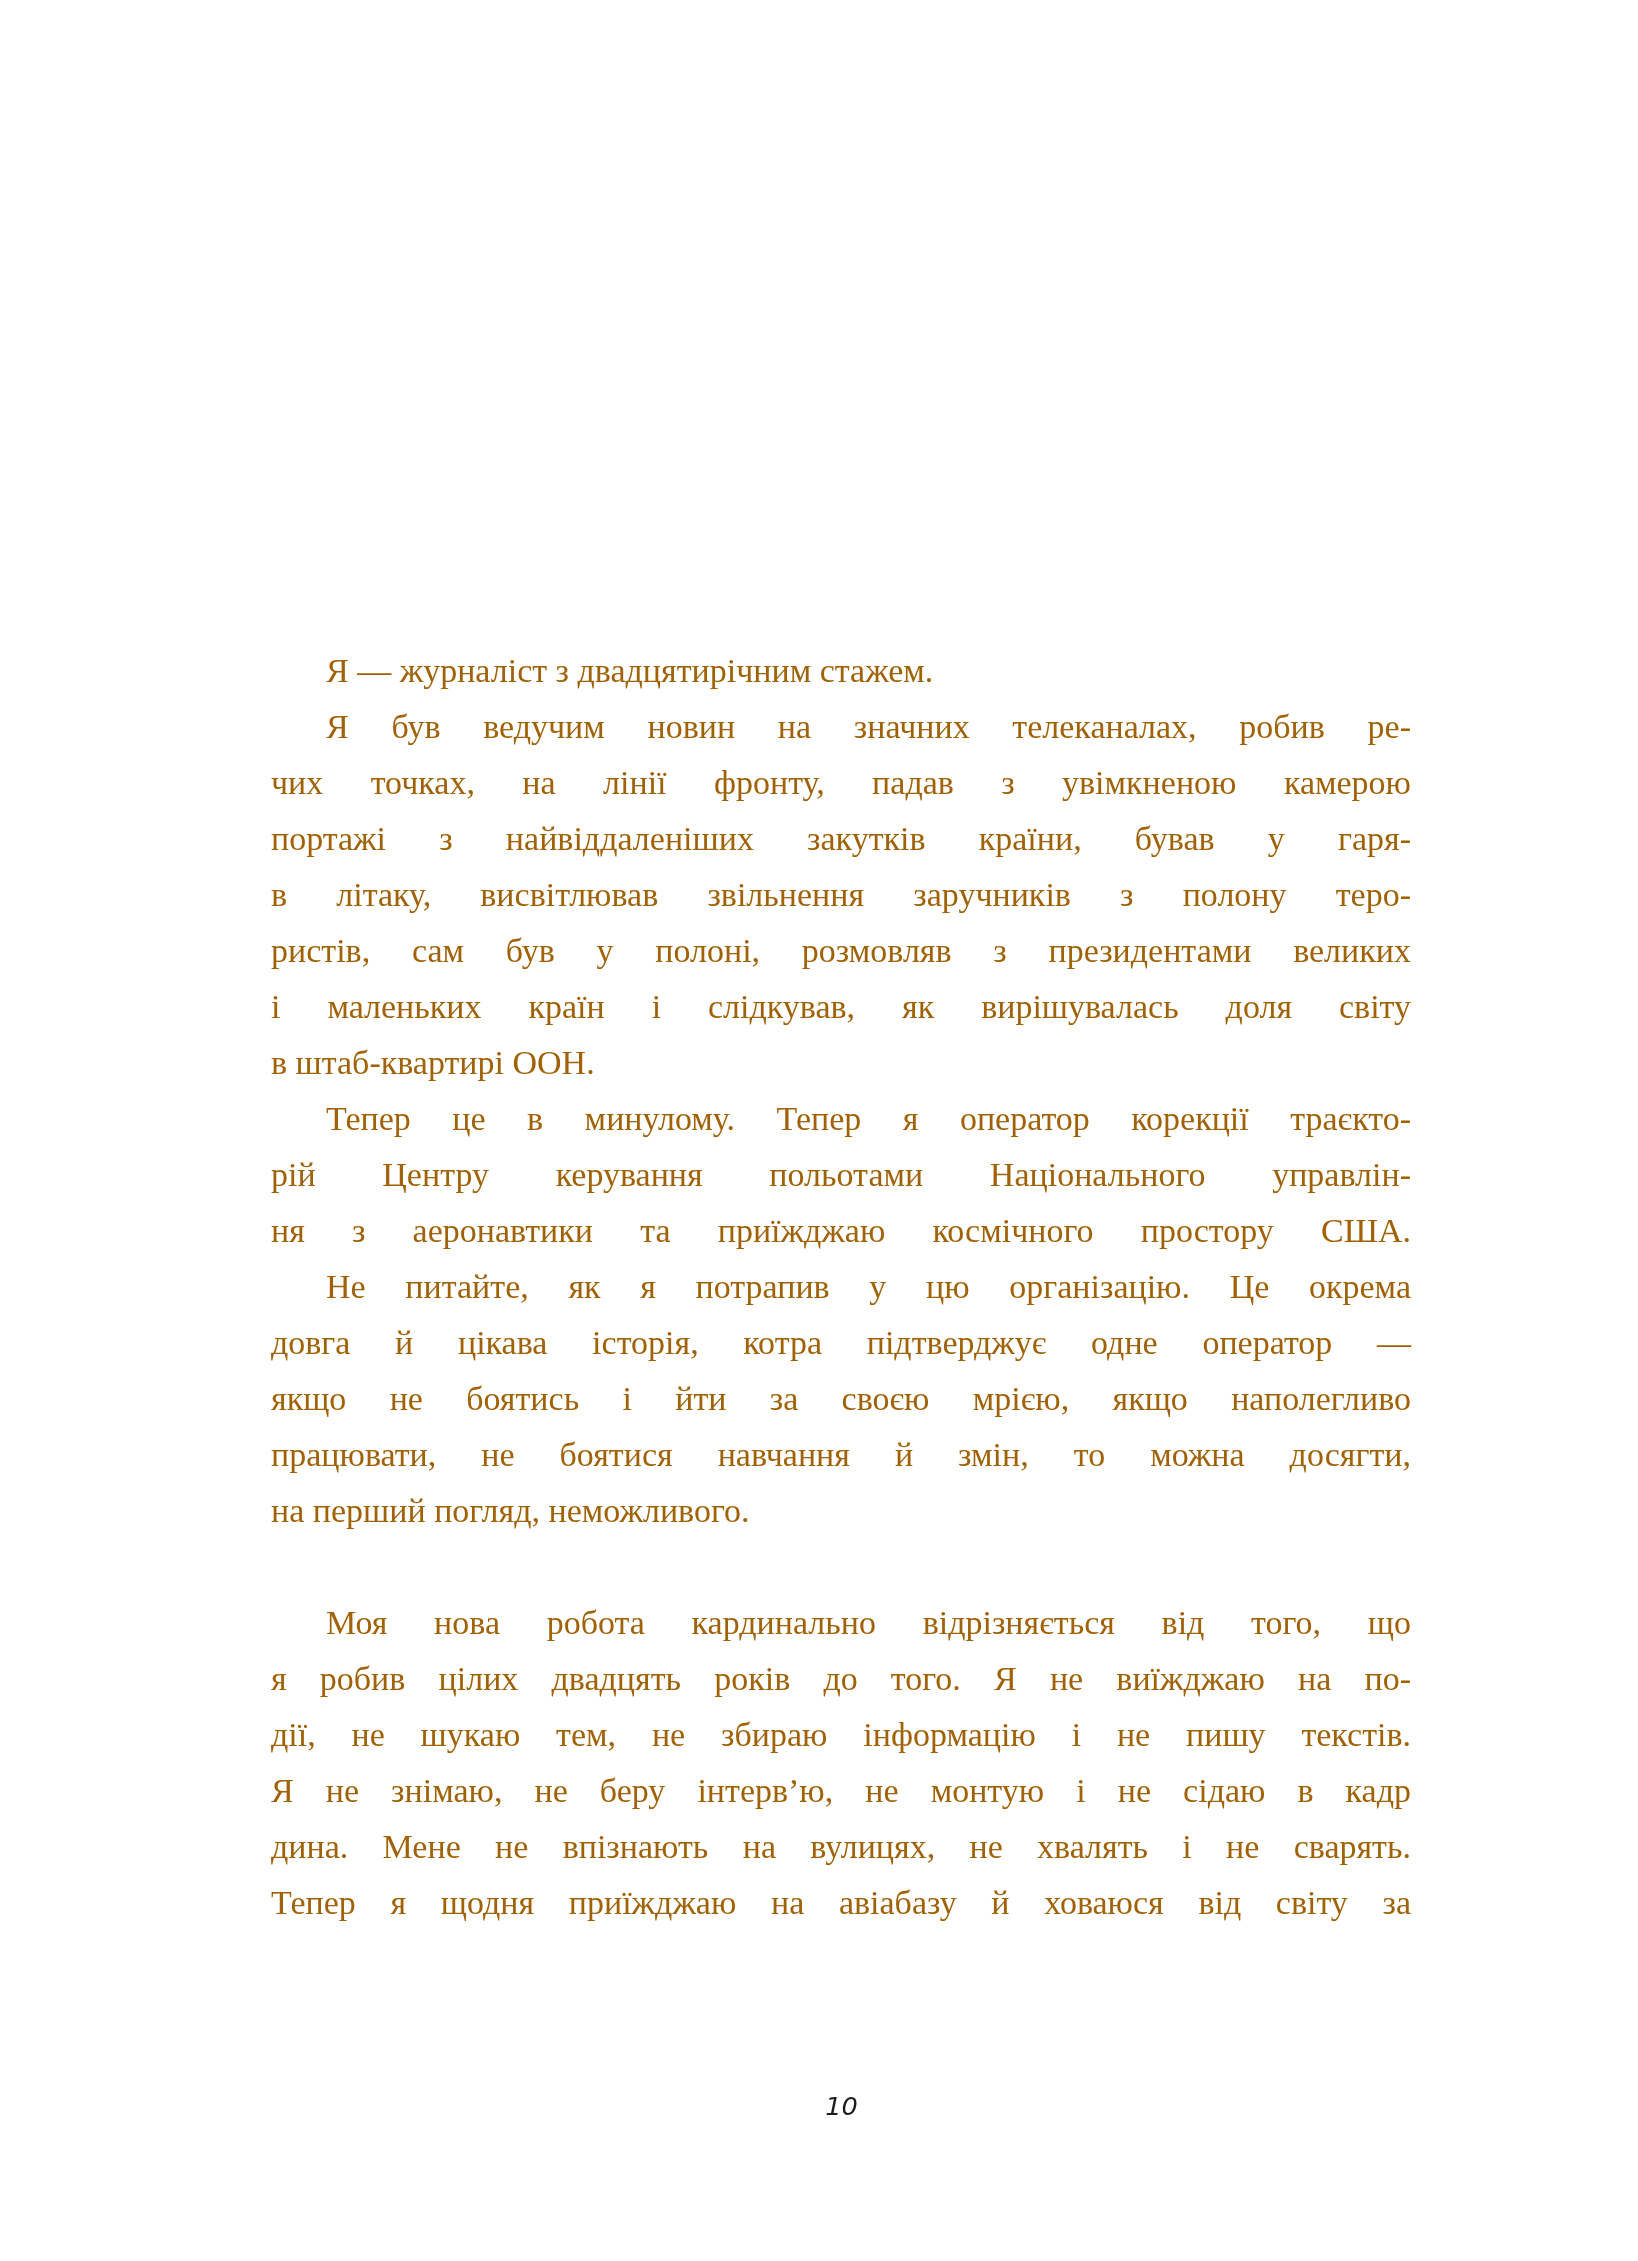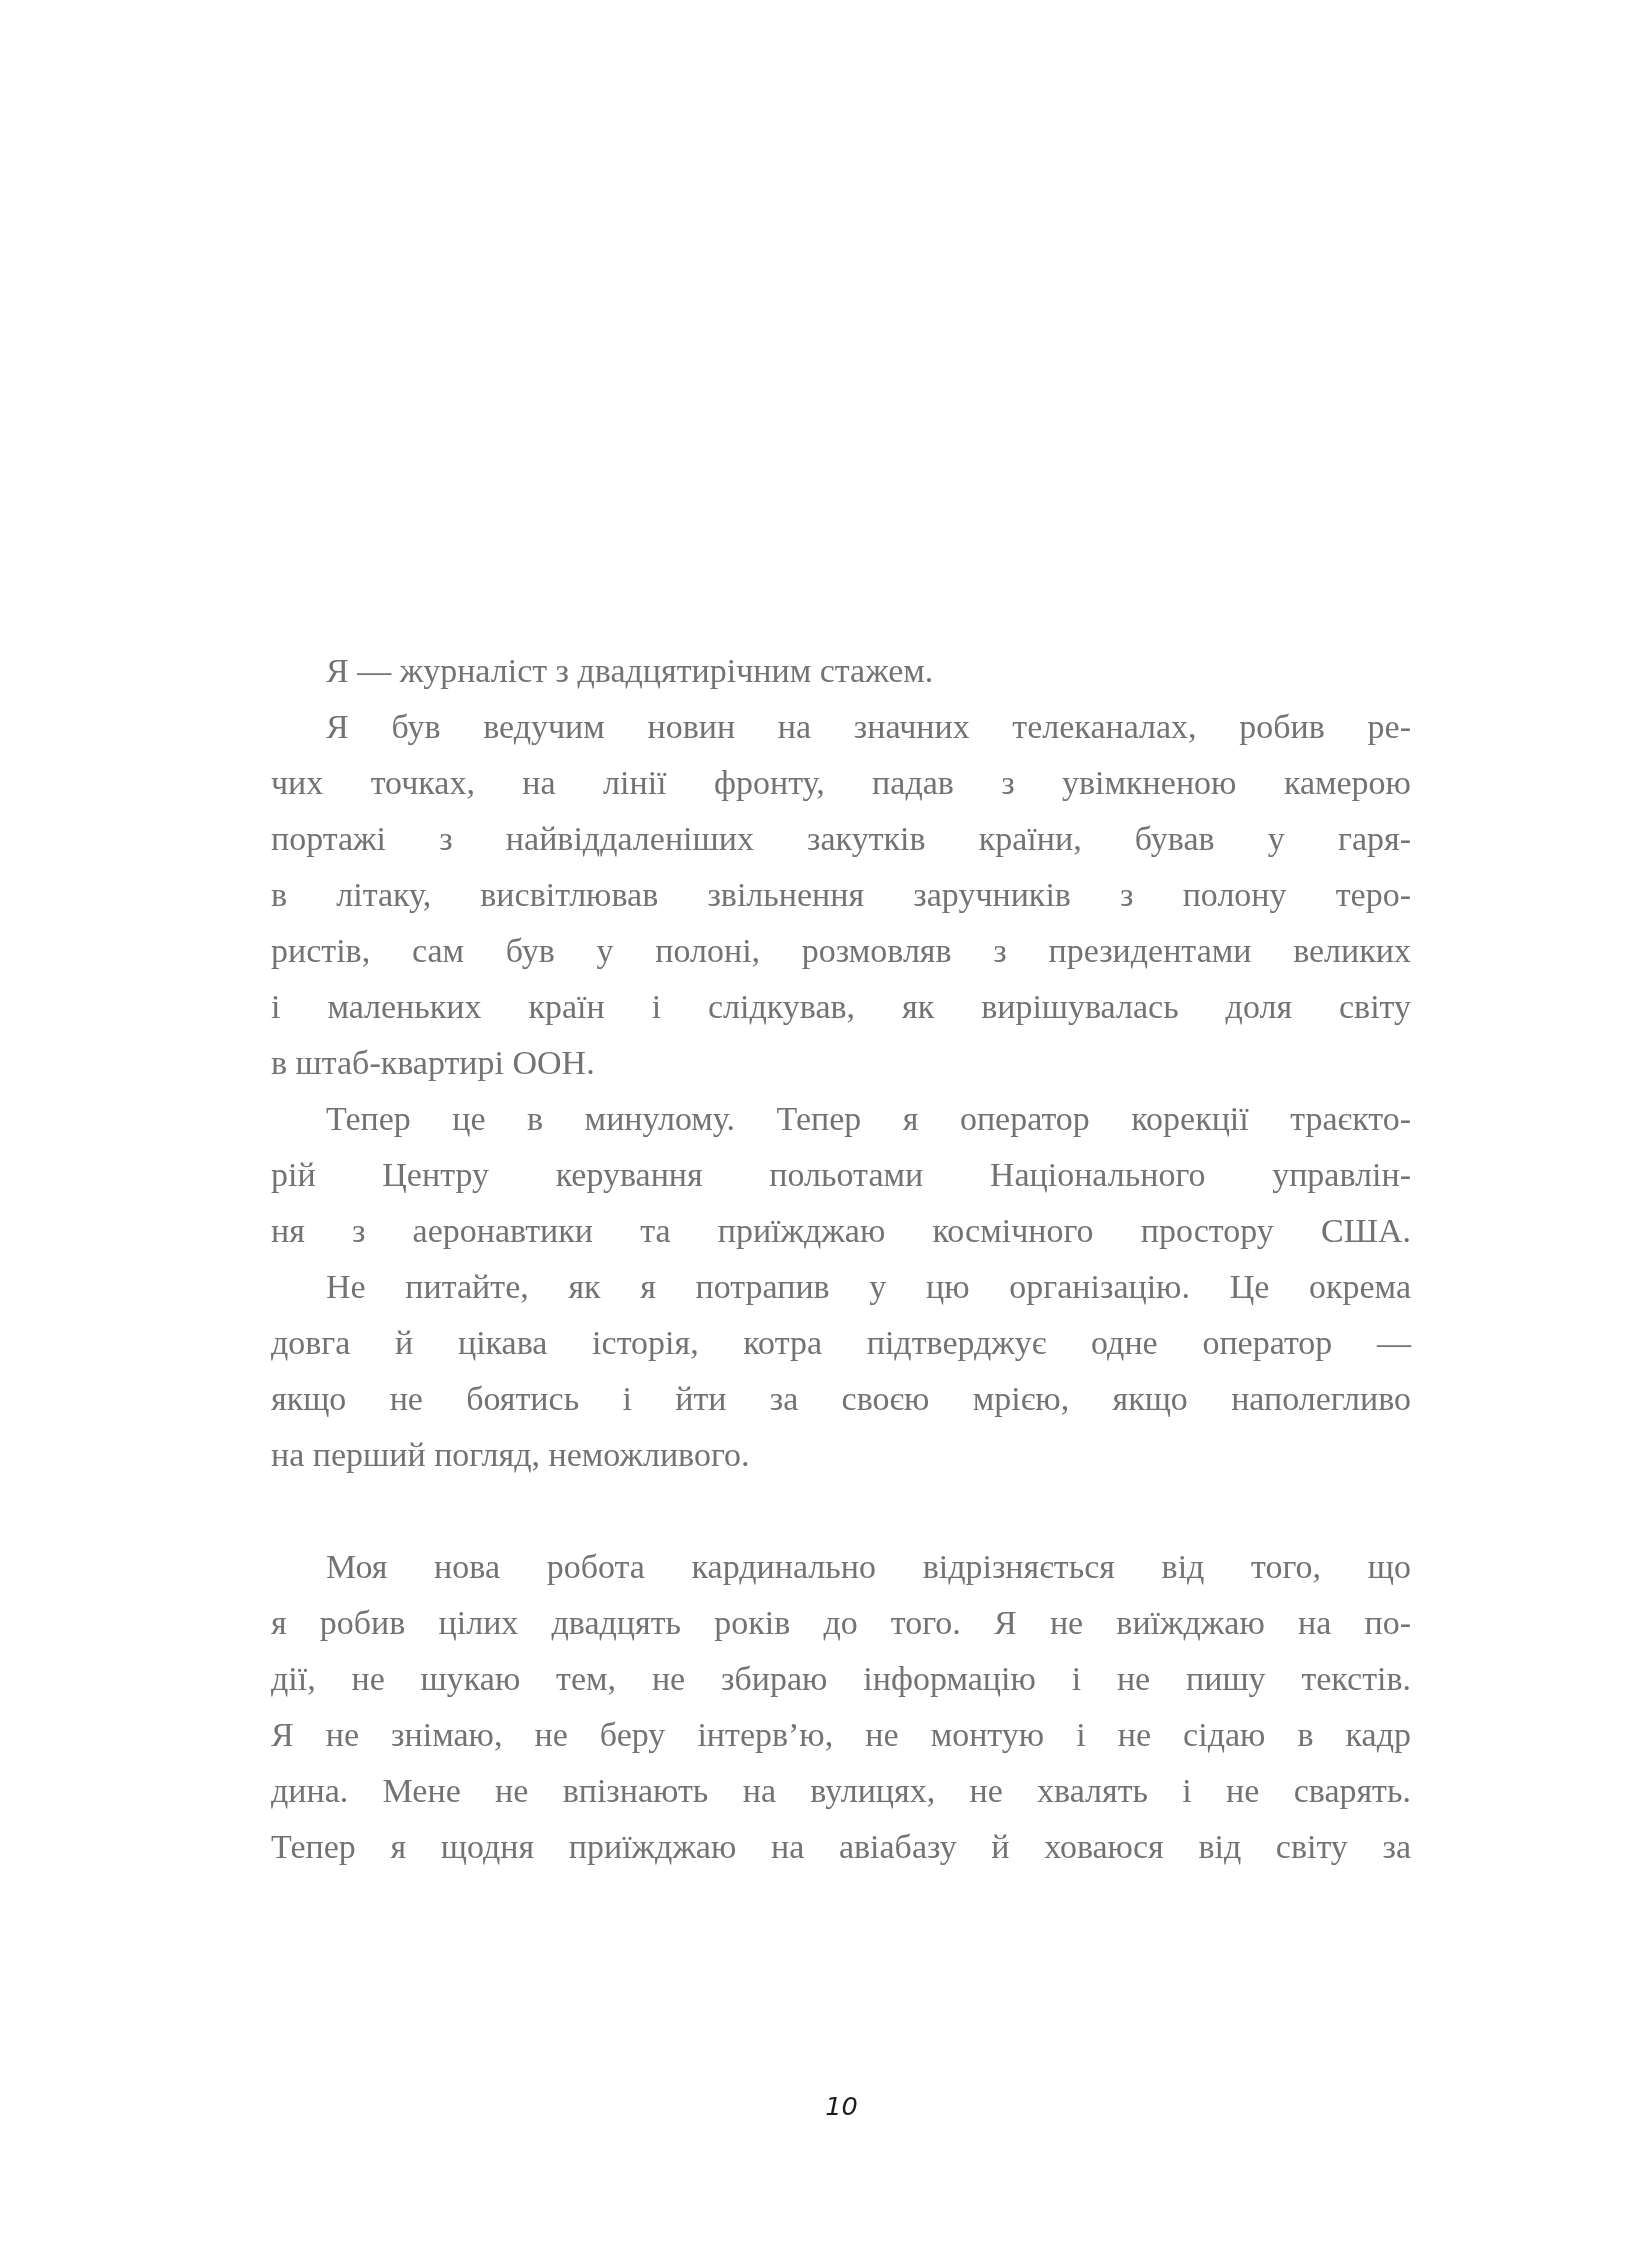--- a/index.html
+++ b/index.html
@@ -21,21 +21,21 @@
     background: #ffffff;
   }
   .text-block {
     position: absolute;
     left: 271px;
     top: 643px;
     width: 1140px;
     font-family: "Liberation Serif", "DejaVu Serif", serif;
     font-size: 34px;
     line-height: 56px;
-    color: #737373;
+    color: #a16207;
   }
   .line {
     display: block;
     height: 56px;
     white-space: nowrap;
     text-align: justify;
     text-align-last: justify;
   }
   .line.indent {
     padding-left: 55px;
@@ -82,20 +82,21 @@
     <div>
       <span class="line indent">Тепер це в минулому. Тепер я оператор корекції траєкто-</span>
       <span class="line">рій Центру керування польотами Національного управлін-</span>
       <span class="line">ня з аеронавтики та приїжджаю космічного простору США.</span>
     </div>
 
     <div>
       <span class="line indent">Не питайте, як я потрапив у цю організацію. Це окрема</span>
       <span class="line">довга й цікава історія, котра підтверджує одне оператор —</span>
       <span class="line">якщо не боятись і йти за своєю мрією, якщо наполегливо</span>
+      <span class="line">працювати, не боятися навчання й змін, то можна досягти,</span>
       <span class="line last">на перший погляд, неможливого.</span>
     </div>
 
     <span class="blank"></span>
 
     <div>
       <span class="line indent">Моя нова робота кардинально відрізняється від того, що</span>
       <span class="line">я робив цілих двадцять років до того. Я не виїжджаю на по-</span>
       <span class="line">дії, не шукаю тем, не збираю інформацію і не пишу текстів.</span>
       <span class="line">Я не знімаю, не беру інтерв’ю, не монтую і не сідаю в кадр</span>

